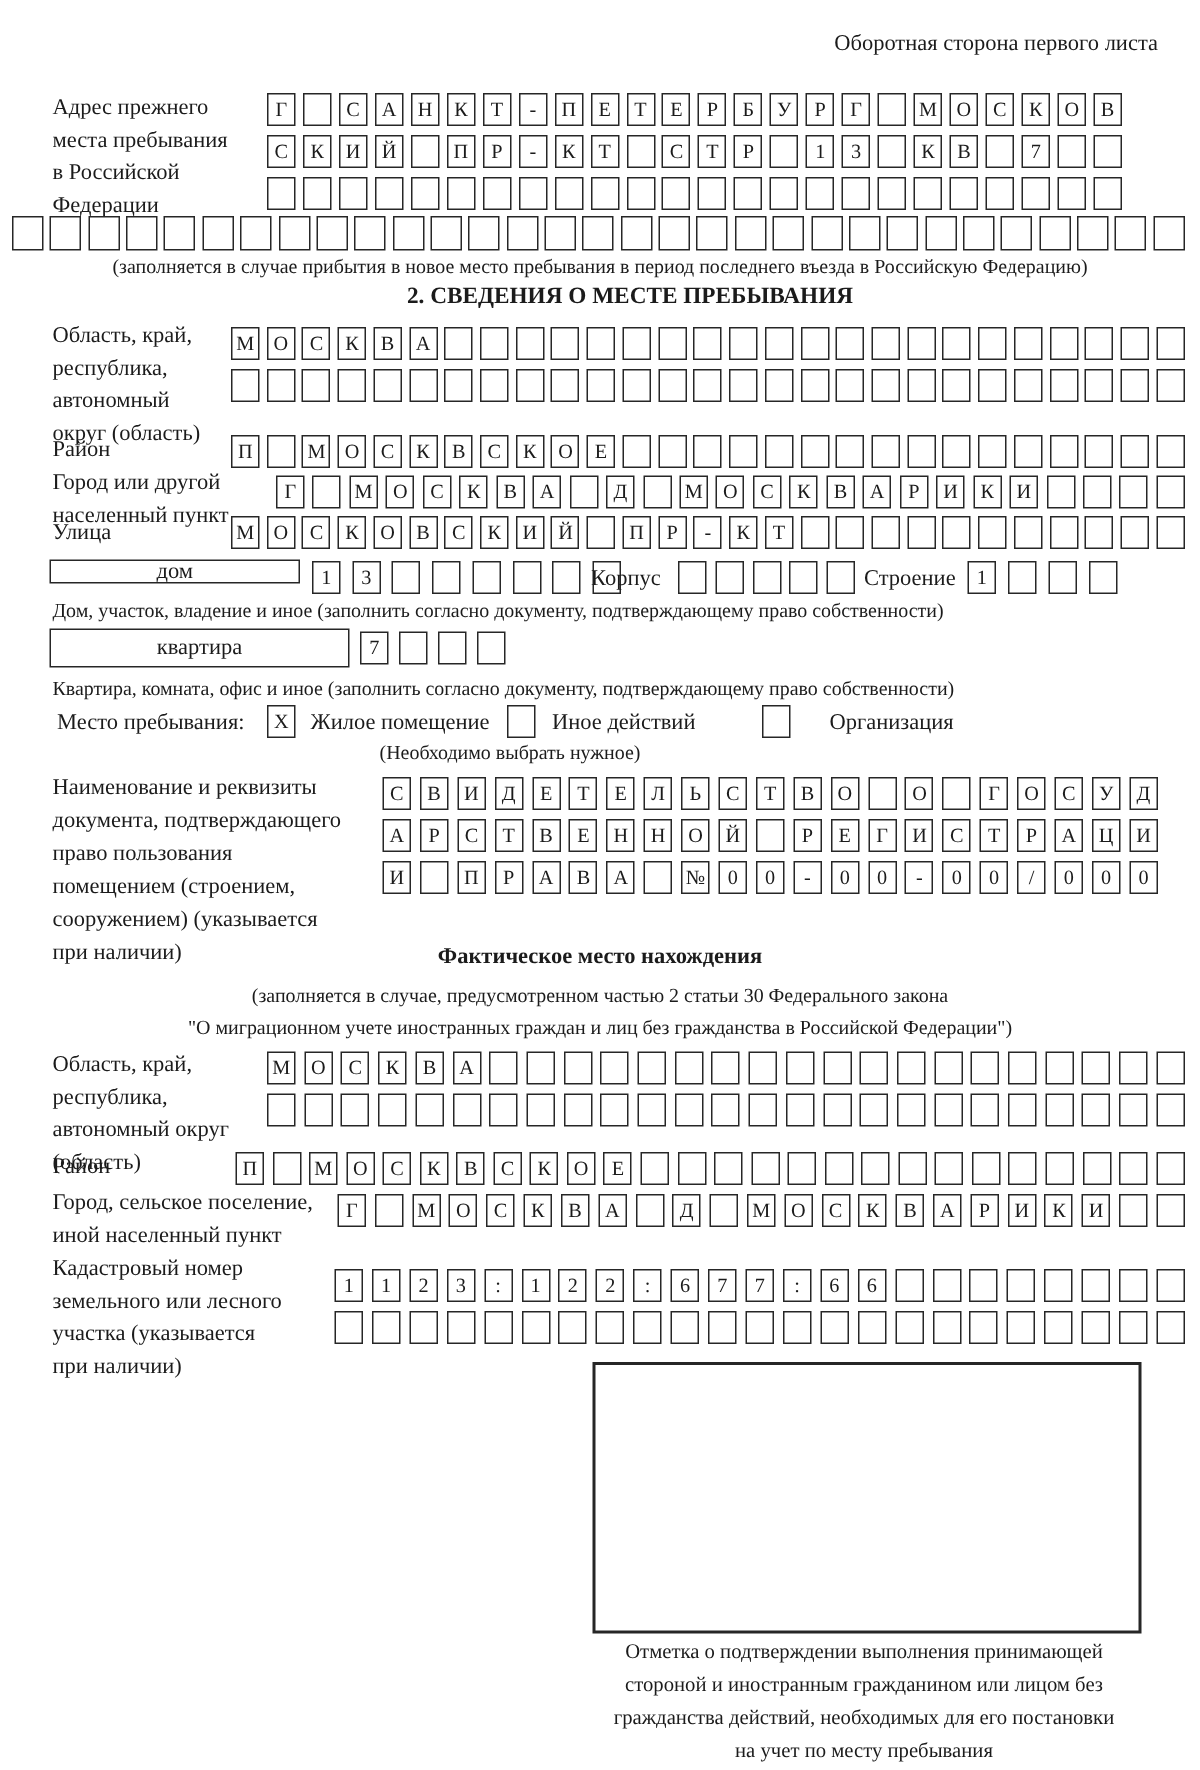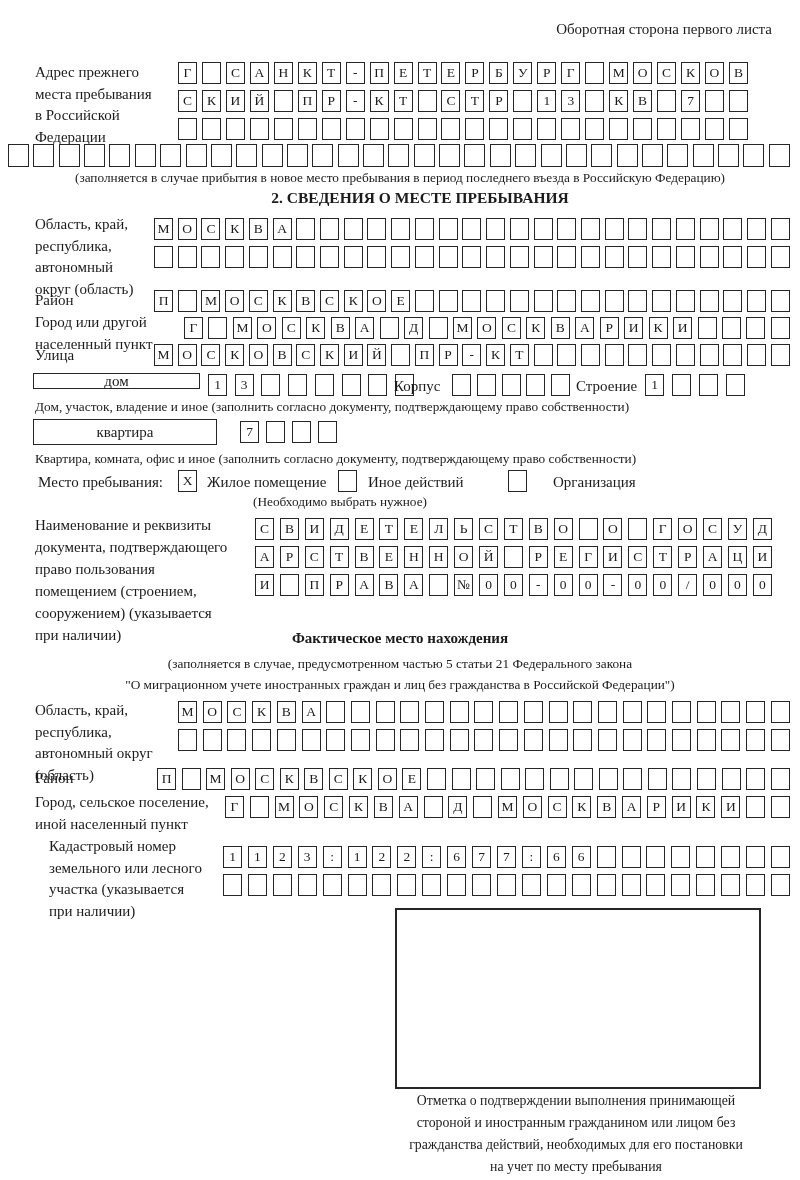--- a/index.html
+++ b/index.html
@@ -36,21 +36,21 @@
   #r-city{top:317px;left:184px;width:606px;}
   #lbl-street{top:345px;left:35px;}
   #r-street{top:344px;left:154px;width:636px;}
   #house-box{top:373px;left:33px;width:167px;height:16px;}
   #r-house{top:374px;left:208px;width:206px;}
   #lbl-korpus{top:376px;left:394px;}
   #r-korpus{top:374px;left:452px;width:118px;}
   #lbl-stroenie{top:376px;left:576px;}
   #r-stroenie{top:374px;left:645px;width:100px;}
   #cap-house{top:399px;left:35px;}
-  #apt-box{top:419px;left:33px;width:184px;height:26px;}
+  #apt-box{top:419px;left:33px;width:200px;height:26px;}
   #r-apt{top:421px;left:240px;width:97px;}
   #cap-apt{top:451px;left:35px;}
   #lbl-stay{top:472px;left:38px;}
   #cb-1{top:470px;left:178px;width:22px;}
   #lbl-opt1{top:472px;left:207px;}
   #cb-2{top:470px;left:338px;width:22px;}
   #lbl-opt2{top:472px;left:368px;}
   #cb-3{top:470px;left:508px;width:22px;}
   #lbl-opt3{top:472px;left:553px;}
   #note-stay{top:494px;left:0;width:680px;text-align:center;}
@@ -62,21 +62,21 @@
   #title-actual{top:630px;font-size:15px;}
   #sub-1{top:656px;}
   #sub-2{top:677px;}
   #lbl-areg{top:700px;left:35px;}
   #r-areg-1{top:701px;left:178px;width:612px;}
   #r-areg-2{top:729px;left:178px;width:612px;}
   #lbl-adistrict{top:768px;left:35px;}
   #r-adistrict{top:768px;left:157px;width:633px;}
   #lbl-acity{top:792px;left:35px;}
   #r-acity{top:796px;left:225px;width:565px;}
-  #lbl-cad{top:836px;left:49px;}
+  #lbl-cad{top:836px;left:35px;}
   #r-cad-1{top:846px;left:223px;width:567px;}
   #r-cad-2{top:874px;left:223px;width:567px;}
   #stamp-box{position:absolute;top:908px;left:395px;width:362px;height:177px;
              border:2px solid #262626;background:#fff;}
   #cap-stamp{position:absolute;top:1090px;left:380px;width:392px;text-align:center;
              font-size:13.8px;line-height:22px;}
 </style>
 </head>
 <body>
 
@@ -492,21 +492,21 @@
       <div class="cell">-</div>
       <div class="cell">0</div>
       <div class="cell">0</div>
       <div class="cell">/</div>
       <div class="cell">0</div>
       <div class="cell">0</div>
       <div class="cell">0</div>
     </div>
 
   <div id="title-actual" class="abs center bold">Фактическое место нахождения</div>
-  <div id="sub-1" class="cap center">(заполняется в случае, предусмотренном частью 5 статьи 21 Федерального закона</div>
+  <div id="sub-1" class="cap center">(заполняется в случае, предусмотренном частью 2 статьи 30 Федерального закона</div>
   <div id="sub-2" class="cap center">"О миграционном учете иностранных граждан и лиц без гражданства в Российской Федерации")</div>
 
   <div id="lbl-areg" class="lbl">
       <div>Область, край,</div>
       <div>республика,</div>
       <div>автономный округ</div>
       <div>(область)</div>
     </div>
   <div id="r-areg-1" class="cellrow">
       <div class="cell">М</div>

